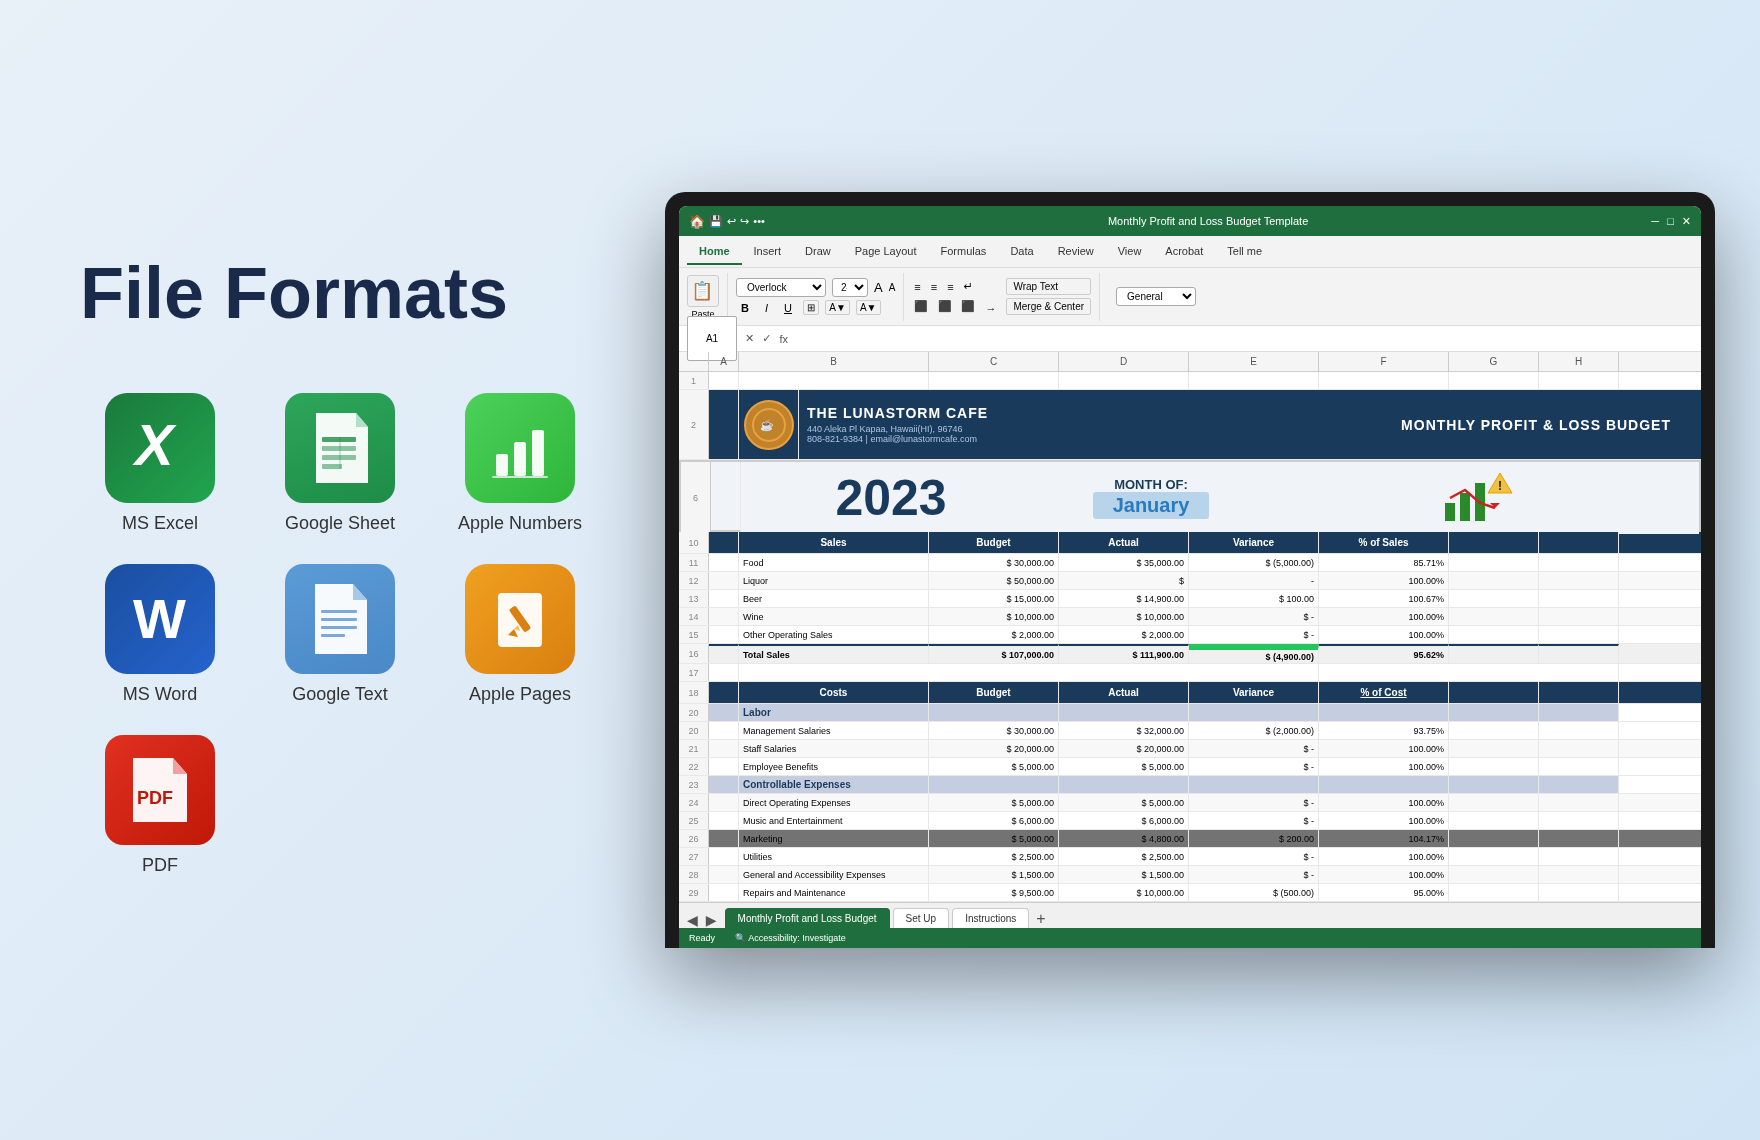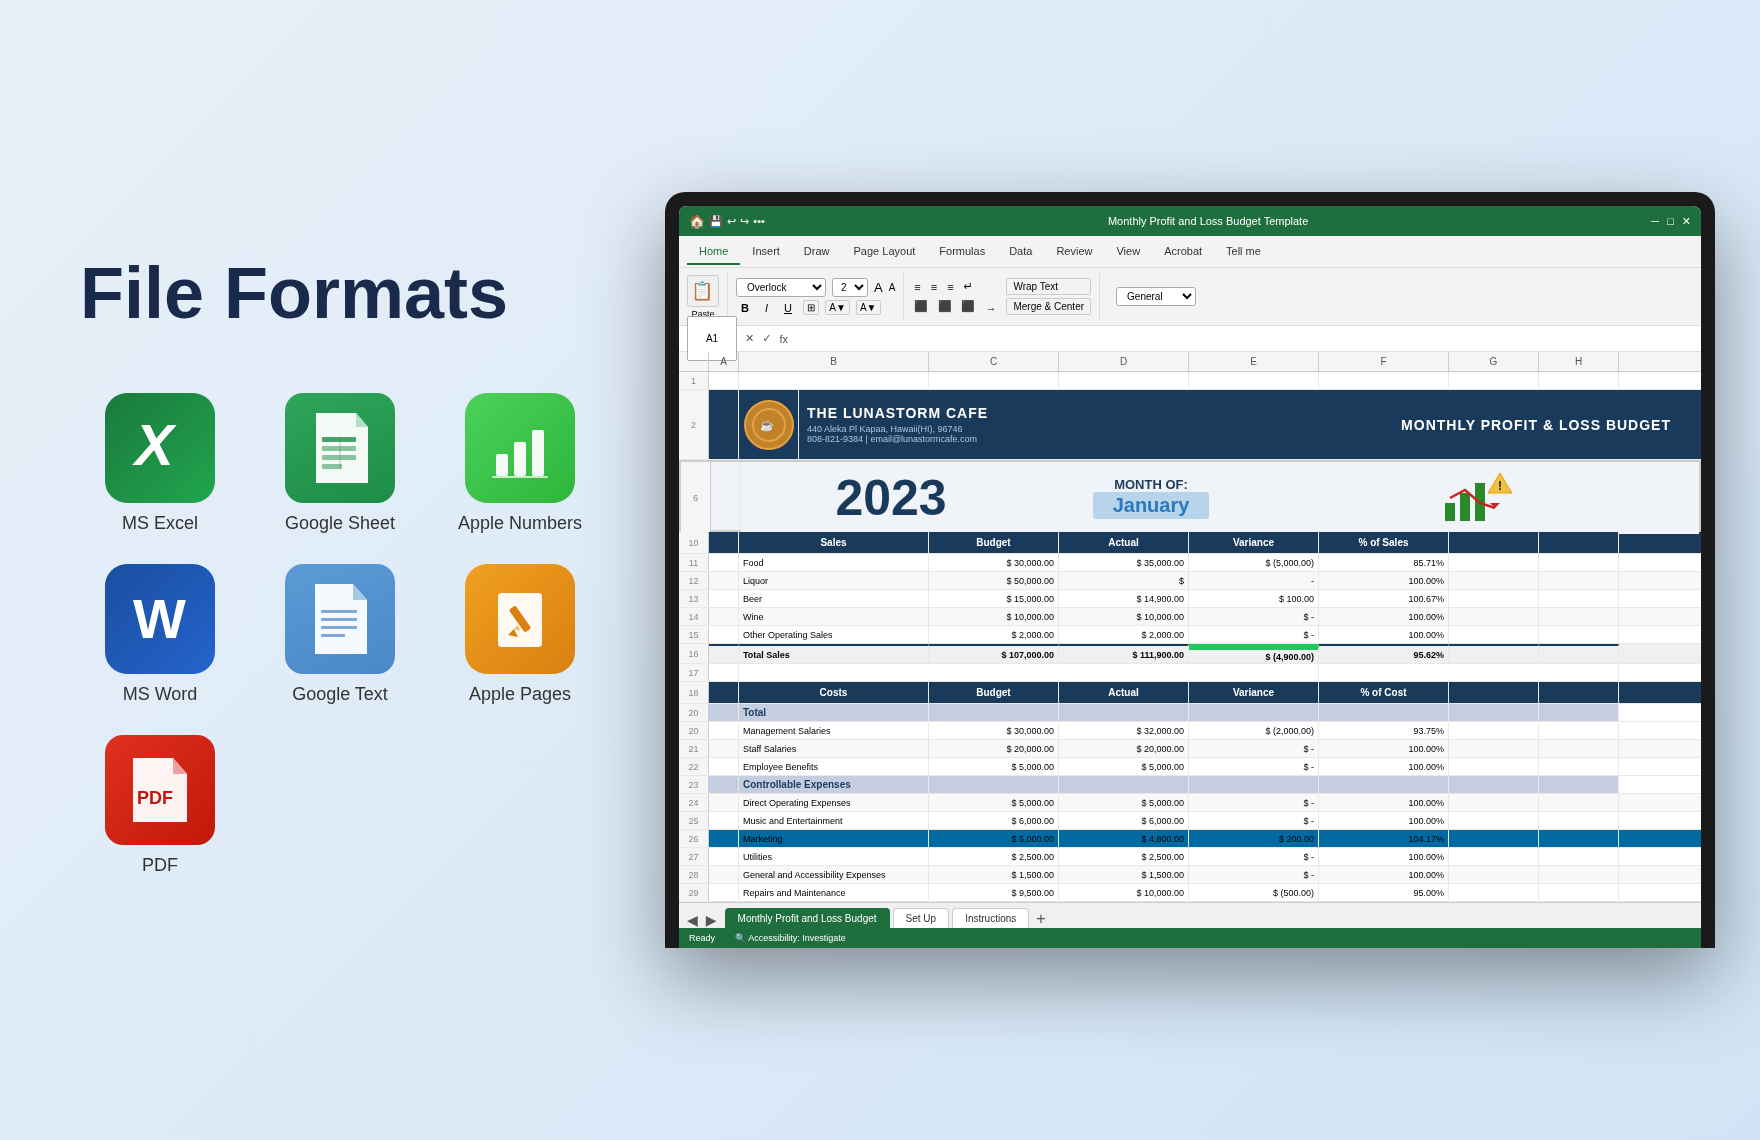--- a/index.html
+++ b/index.html
@@ -104,21 +104,21 @@
       padding: 6px 12px;
       font-size: 11px;
       color: #333;
       cursor: pointer;
       border-bottom: 2px solid transparent;
     }
 
     .ribbon-tab.active {
       color: #1e6e3e;
       border-bottom: 2px solid #1e6e3e;
-      font-weight: 400;
+      font-weight: 700;
     }
 
     .excel-ribbon {
       background: #f3f3f3;
       border-bottom: 1px solid #ddd;
       display: flex;
       align-items: center;
       padding: 4px 8px;
       height: 58px;
       gap: 4px;
@@ -694,29 +694,29 @@
           <div class="cell" style="width:300px;"></div>
         </div>
 
         <div class="sheet-row" style="background:#1a3a5c;height:22px;">
           <div class="row-num" style="background:#f5f5f5;">18</div>
           <div class="cell" style="width:30px;background:#1a3a5c;"></div>
           <div class="cell col-header-dark" style="width:190px;font-size:10px;">Costs</div>
           <div class="cell col-header-dark" style="width:130px;font-size:10px;">Budget</div>
           <div class="cell col-header-dark" style="width:130px;font-size:10px;">Actual</div>
           <div class="cell col-header-dark" style="width:130px;font-size:10px;">Variance</div>
-          <div class="cell col-header-dark" style="width:130px;font-size:10px;">% of Cost</div>
+          <div class="cell col-header-dark" style="width:130px;font-size:10px;text-decoration:underline;">% of Cost</div>
           <div class="cell" style="width:90px;background:#1a3a5c;"></div>
           <div class="cell" style="width:80px;background:#1a3a5c;"></div>
         </div>
 
         <div class="sheet-row section-header-row" style="height:18px;">
           <div class="row-num" style="background:#f5f5f5;">20</div>
           <div class="cell" style="width:30px;background:#c5cee0;"></div>
-          <div class="cell" style="width:190px;background:#c5cee0;font-weight:700;color:#1a3a5c;font-size:10px;">Total</div>
+          <div class="cell" style="width:190px;background:#c5cee0;font-weight:700;color:#1a3a5c;font-size:10px;">Labor</div>
           <div class="cell" style="width:130px;background:#c5cee0;"></div>
           <div class="cell" style="width:130px;background:#c5cee0;"></div>
           <div class="cell" style="width:130px;background:#c5cee0;"></div>
           <div class="cell" style="width:130px;background:#c5cee0;"></div>
           <div class="cell" style="width:90px;background:#c5cee0;"></div>
           <div class="cell" style="width:80px;background:#c5cee0;"></div>
         </div>
 
         <div class="sheet-row data-row" style="height:18px;background:white;">
           <div class="row-num">20</div>
@@ -783,21 +783,21 @@
           <div class="cell" style="width:30px;"></div>
           <div class="cell" style="width:190px;">Music and Entertainment</div>
           <div class="cell" style="width:130px;justify-content:flex-end;">$ 6,000.00</div>
           <div class="cell" style="width:130px;justify-content:flex-end;">$ 6,000.00</div>
           <div class="cell" style="width:130px;justify-content:flex-end;">$ -</div>
           <div class="cell" style="width:130px;justify-content:flex-end;">100.00%</div>
           <div class="cell" style="width:90px;"></div>
           <div class="cell" style="width:80px;"></div>
         </div>
 
-        <div class="sheet-row data-row" style="height:18px;background:#0369a1;">
+        <div class="sheet-row data-row" style="height:18px;background:#737373;">
           <div class="row-num">26</div>
           <div class="cell" style="width:30px;"></div>
           <div class="cell" style="width:190px;">Marketing</div>
           <div class="cell" style="width:130px;justify-content:flex-end;">$ 5,000.00</div>
           <div class="cell" style="width:130px;justify-content:flex-end;">$ 4,800.00</div>
           <div class="cell" style="width:130px;justify-content:flex-end;">$ 200.00</div>
           <div class="cell" style="width:130px;justify-content:flex-end;">104.17%</div>
           <div class="cell" style="width:90px;"></div>
           <div class="cell" style="width:80px;"></div>
         </div>

